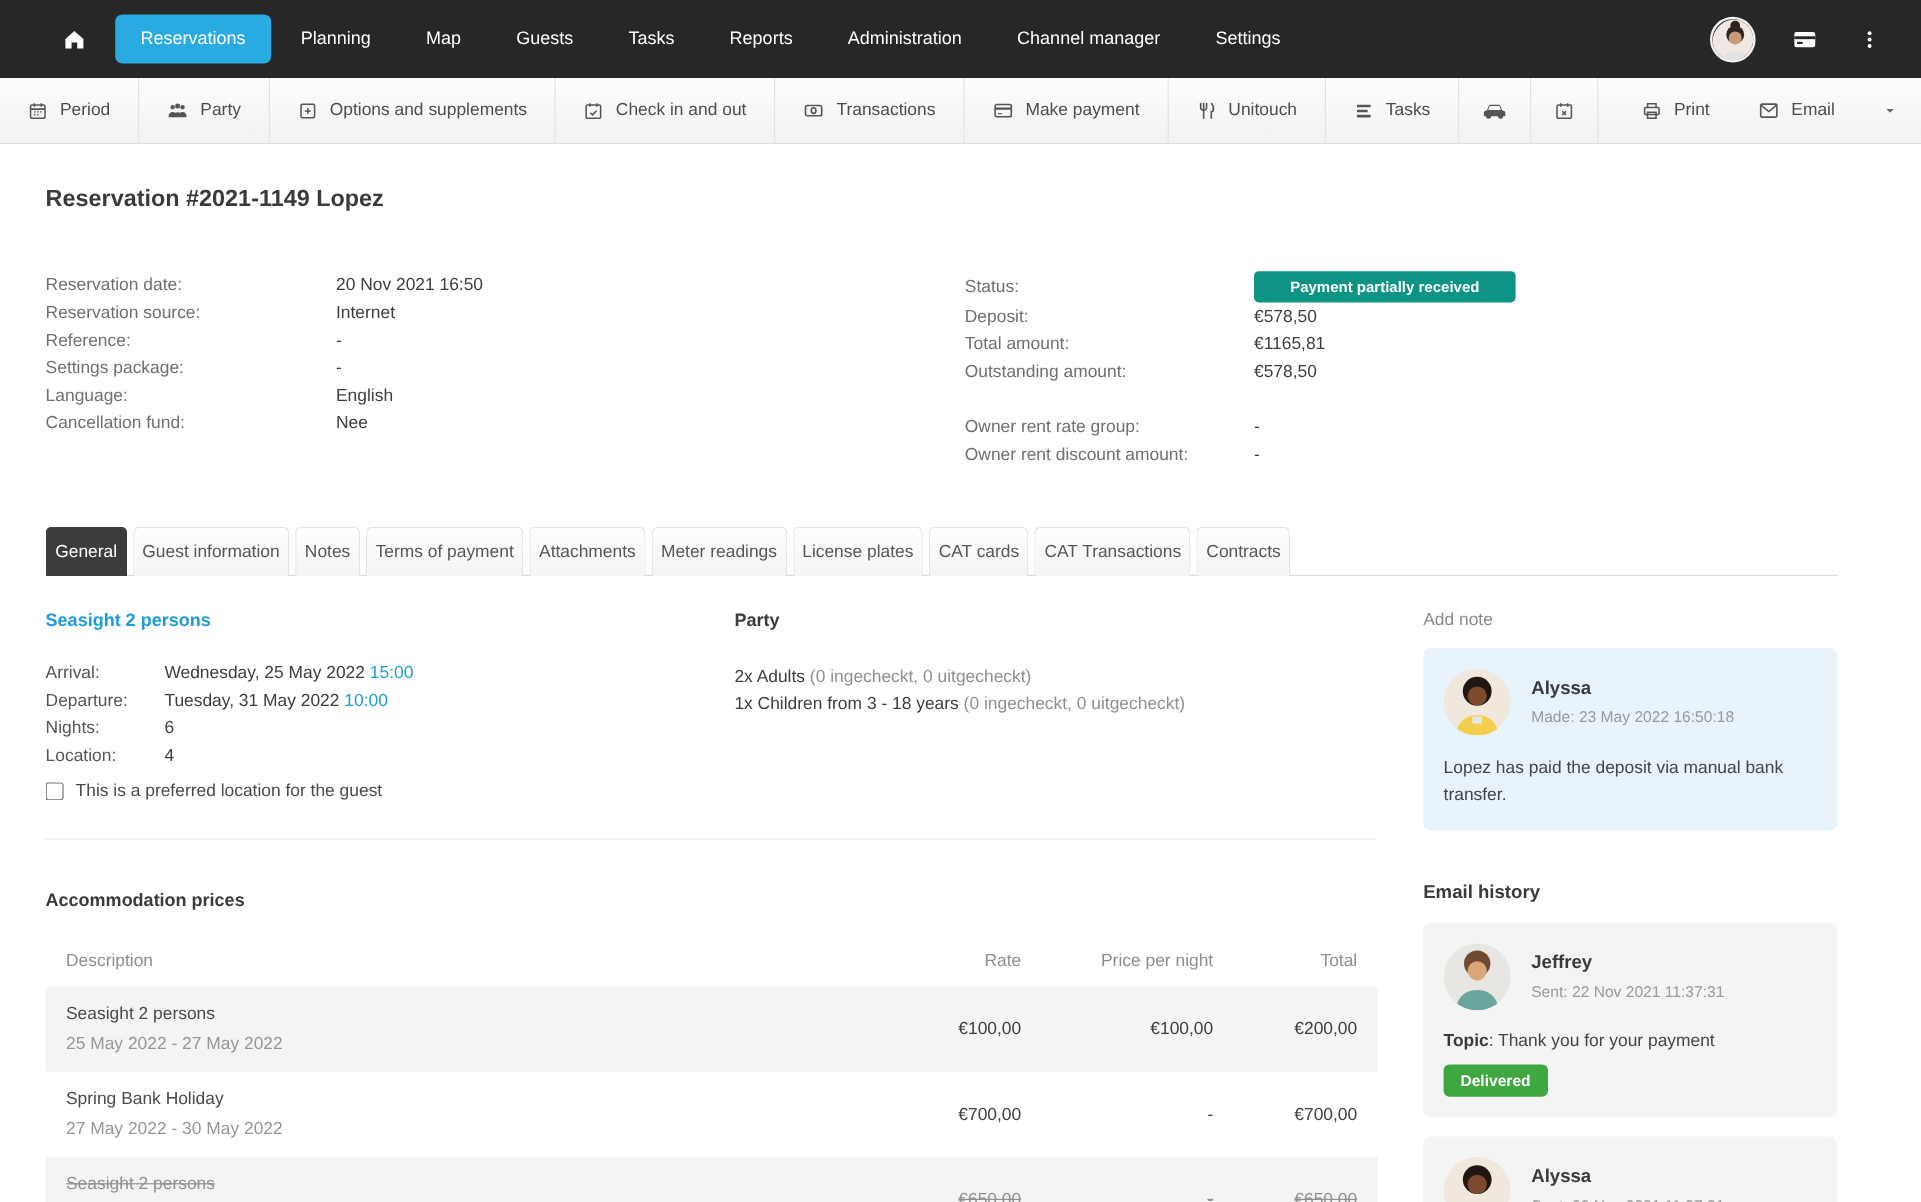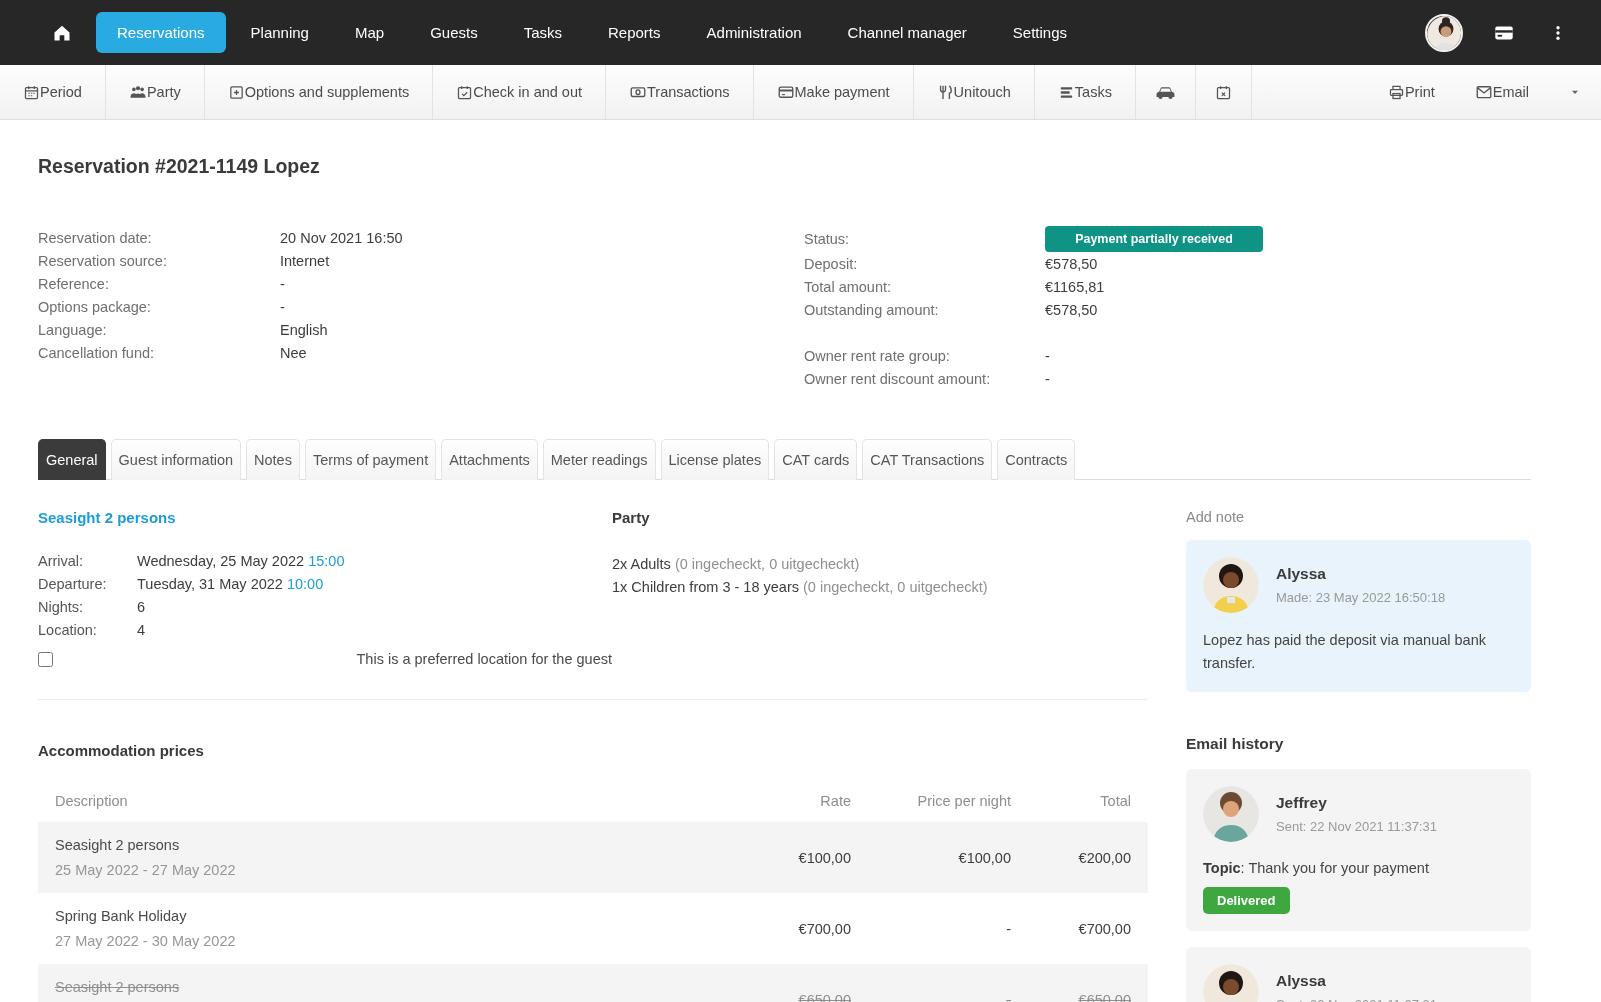--- a/index.html
+++ b/index.html
@@ -28,21 +28,21 @@
   .avatar.nav-av { width: 38px; height: 38px; border: 2px solid #f2f2f2; cursor: pointer; }
   .icon-btn { color: #fff; cursor: pointer; padding: 4px; }
 
   
   .toolbar {
     height: 55px; background: linear-gradient(#fdfdfd, #f2f2f2);
     border-bottom: 1px solid #dedede;
     display: flex; align-items: stretch;
   }
   .tb-item {
-    display: flex; align-items: center; 
+    display: flex; align-items: center; gap: 10px;
     padding: 0 23px; border-right: 1px solid #e3e3e3;
     font-size: 14.5px; color: #4c4c4c; cursor: pointer; white-space: nowrap;
     background: transparent; border-top: none; border-bottom: none; border-left: none;
     font-family: inherit;
     text-align: right;
   }
   .tb-item .tbi { color: #555; }
   .tb-item.icon-only { padding: 0 19px; }
   .tb-right { margin-left: auto; display: flex; align-items: stretch; }
   .tb-right .tb-item { border-right: none; padding: 0 20px; }
@@ -88,21 +88,21 @@
   .row1 { display: flex; }
   .acc-block { width: 574px; }
   .party-block { flex: 1; }
 
   .acc-link { color: #1d9cd8; font-size: 15px; font-weight: bold; cursor: pointer; text-decoration: none; }
   .acc-fields { margin-top: 26px; }
   .af { display: flex; min-height: 23px; font-size: 14.5px; }
   .af .k { width: 99px; color: #555; }
   .af .v { color: #3d3d3d; }
   .blue { color: #1d9cd8; cursor: pointer; }
-  .check-row { display: flex; align-items: center; gap: 10px; margin-top: 6px; font-size: 14.5px; color: #4a4a4a; justify-content: space-between; }
+  .check-row { display: flex; align-items: center; gap: 10px; margin-top: 6px; font-size: 14.5px; color: #4a4a4a; }
   .check-row input { width: 15px; height: 15px; cursor: pointer; accent-color: #fff; }
 
   .sec-title { font-size: 15px; font-weight: bold; color: #3a3a3a; }
   .party-rows { margin-top: 27px; font-size: 14.5px; line-height: 23px; }
   .party-rows .main { color: #3d3d3d; }
   .party-rows .sub { color: #8f8f8f; }
 
   .divider { border-top: 1px solid #ededed; margin-top: 32px; }
 
   .prices-title { margin-top: 42px; }
@@ -329,21 +329,21 @@
         </div>
       <div class="kv">
           <span class="k">Reservation source:</span>
           <span class="v">Internet</span>
         </div>
       <div class="kv">
           <span class="k">Reference:</span>
           <span class="v">-</span>
         </div>
       <div class="kv">
-          <span class="k">Options package:</span>
+          <span class="k">Settings package:</span>
           <span class="v">-</span>
         </div>
       <div class="kv">
           <span class="k">Language:</span>
           <span class="v">English</span>
         </div>
       <div class="kv">
           <span class="k">Cancellation fund:</span>
           <span class="v">Nee</span>
         </div>

